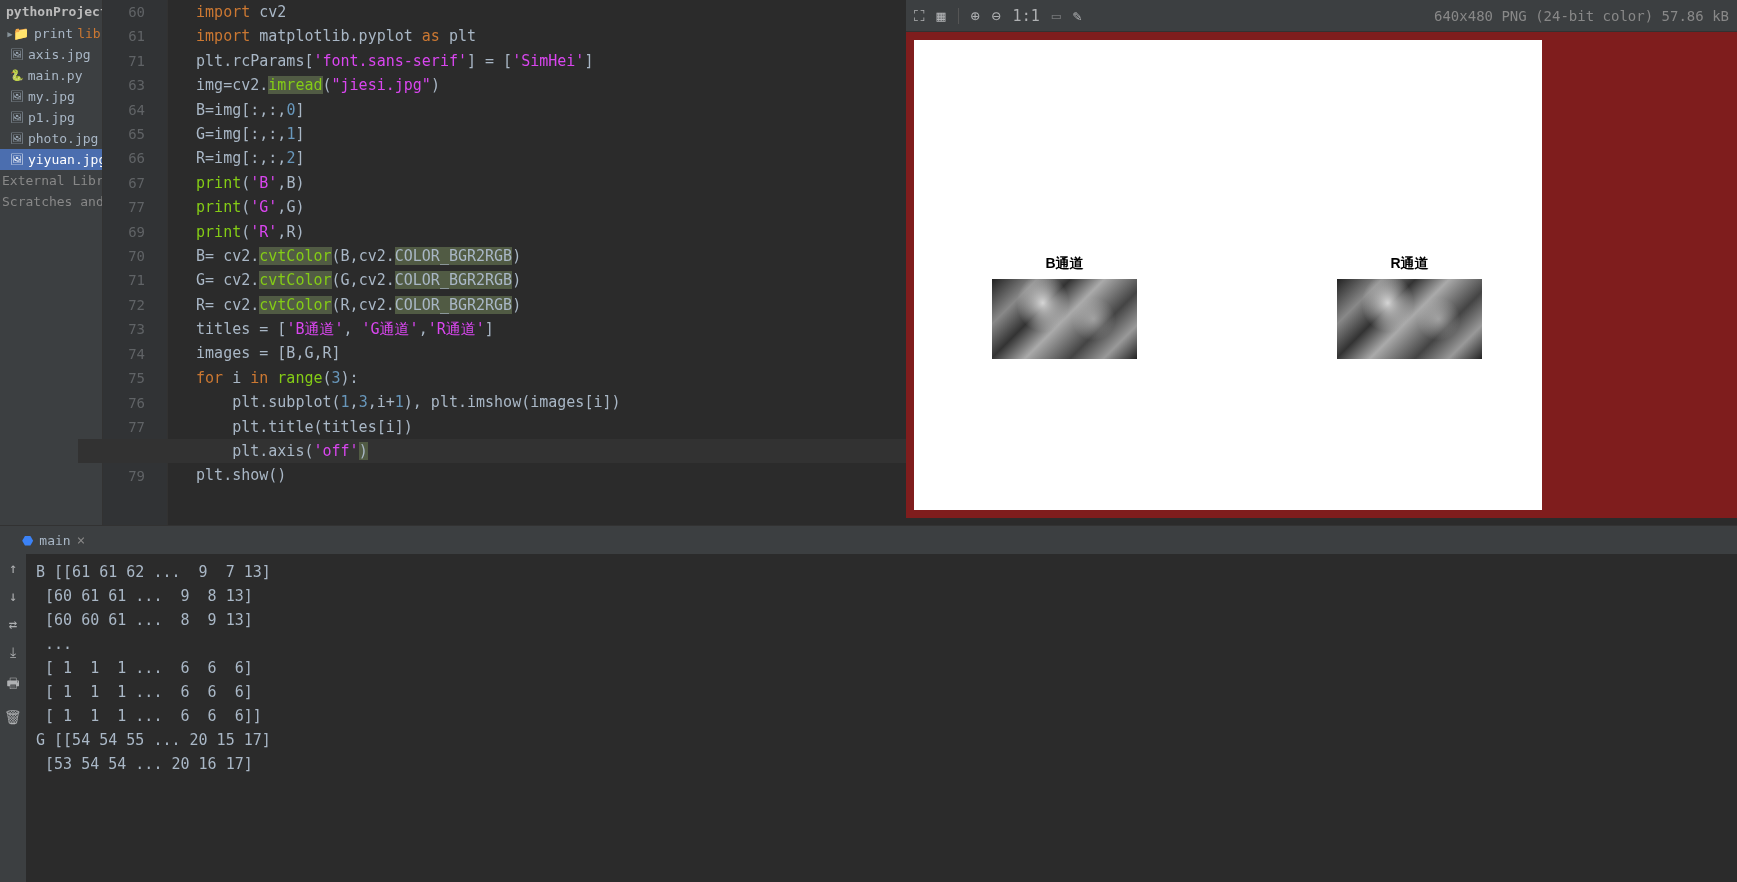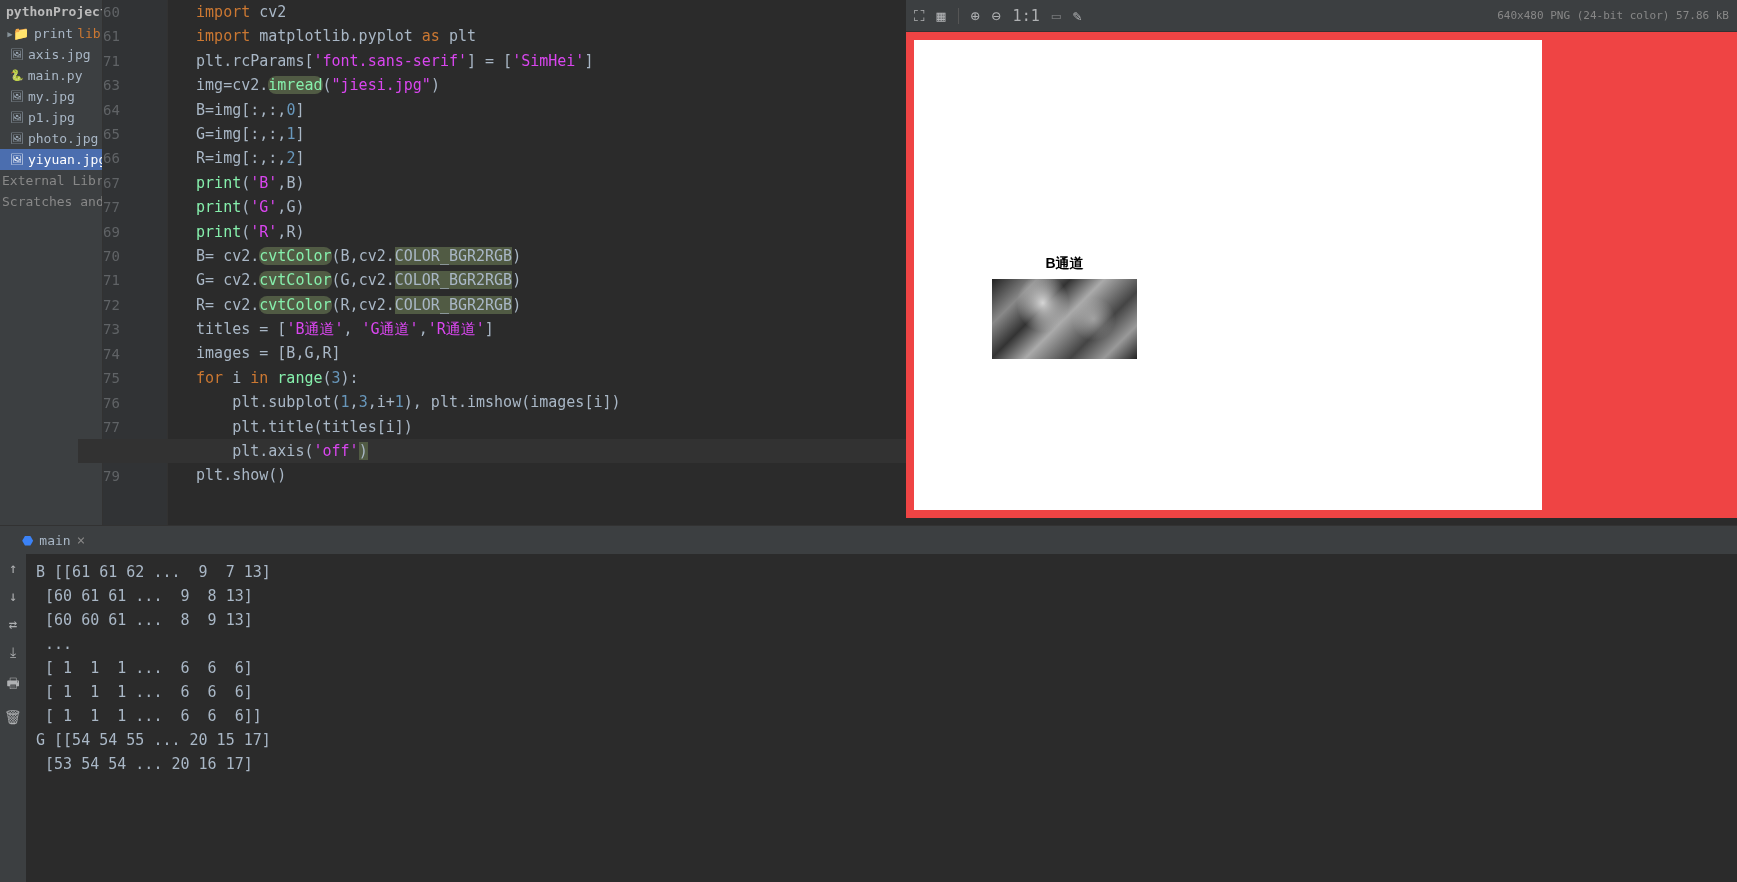--- a/index.html
+++ b/index.html
@@ -48,37 +48,37 @@
     background: #2b2b2b;
   }
   .gutter {
     position: absolute;
     left: 0; top: 0; bottom: 0;
     width: 65px;
     background: #313335;
     color: #606366;
     font-family: Consolas, monospace;
     font-size: 14px;
-    text-align: left;
+    text-align: right;
     padding-right: 22px;
     line-height: 24.4px;
     border-right: 1px solid #323232;
   }
   .code {
     position: absolute;
     left: 75px; top: 0; right: 0;
     font-family: Consolas, monospace;
     font-size: 15px;
     line-height: 24.4px;
     white-space: pre;
   }
   .code .line { height: 24.4px; padding-left: 100px; margin-left:-100px;}
   .code .line.hl { background: #323232; }
   .kw { color: #cc7832; }
-  .fn { color: #86efac; border-radius: 8px; }
+  .fn { color: #84cc16; }
   .str { color: #d946ef; }
   .num { color: #6897bb; }
   .op { color: #a9b7c6; }
   .bg-hl { background: #515b44; }
   .breadcrumb {
     position: absolute;
     bottom: 0; left: 0; right: 0;
     height: 22px;
     background: #3c3f41;
     color: #888;
@@ -112,24 +112,24 @@
     display:flex;
     align-items:center;
     padding: 0 8px;
     gap: 12px;
     border-bottom:1px solid #323232;
   }
   .img-tool { color:#afb1b3; cursor:pointer; font-size:15px; }
   .img-info {
     margin-left:auto;
     color:#888;
-    font-size:11px;
+    font-size:14px;
   }
   .image-viewport {
-    background:#ef4444;
+    background:#7f1d1d;
     padding:8px;
   }
   .image-canvas {
     width: 628px;
     height: 470px;
     background: #fff;
     margin: 0;
     position:relative;
   }
   .channel-row {
@@ -321,20 +321,24 @@
     <span class="img-tool">✎</span>
     <span class="img-info">640x480 PNG (24-bit color) 57.86 kB</span>
   </div>
   <div class="image-viewport">
     <div class="image-canvas">
       <div class="channel-row" id="channel-row">
           <div class="channel">
             <div class="channel-title">B通道</div>
             <div class="channel-img"></div>
           </div>
+          <div class="channel">
+            <div class="channel-title">R通道</div>
+            <div class="channel-img"></div>
+          </div>
         </div>
     </div>
   </div>
 </div>
 
 <div class="console-container">
   <div class="run-tab">
     <span class="py-logo">⬣</span>
     <span>main</span>
     <span class="close">×</span>

